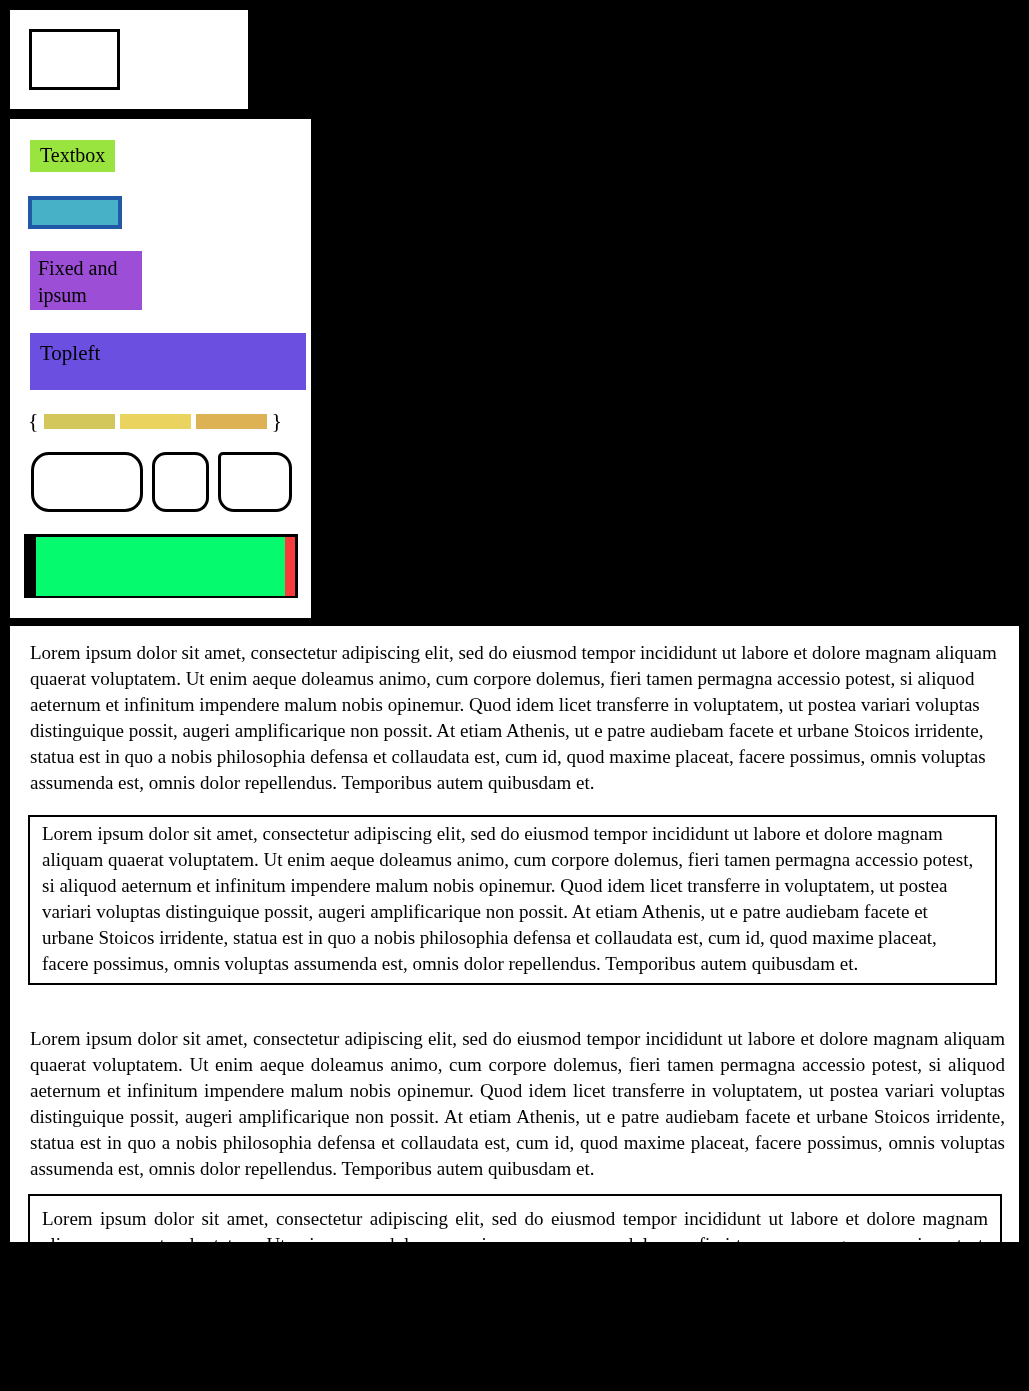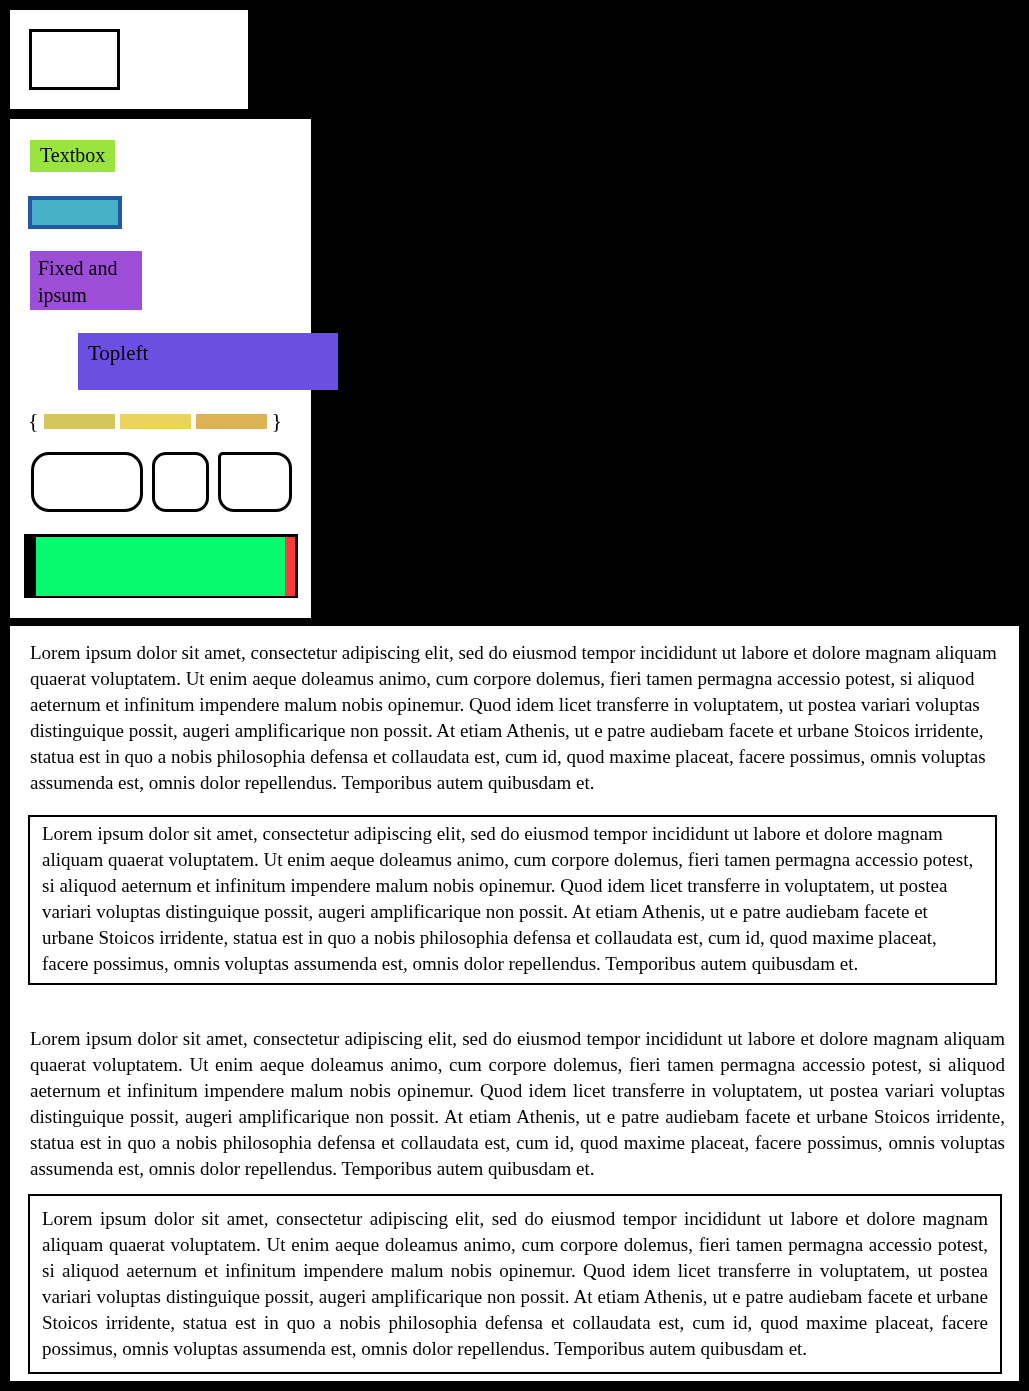--- a/index.html
+++ b/index.html
@@ -26,21 +26,21 @@
   .input-box{
     position:absolute;left:18px;top:77px;width:86px;height:25px;
     border:4px solid #2159A6;
   }
   .fixed-padded{
     position:absolute;left:20px;top:132px;width:104px;height:51px;
     padding:4px 0 4px 8px;font-size:20px;line-height:27px;
   }
   .topleft-box{
     position:absolute;left:20px;top:214px;width:250px;height:49px;
-    padding:8px 0 0 10px;font-size:21px;line-height:24px;margin-left:48px;
+    padding:8px 16px 0 10px;font-size:21px;line-height:24px;
   }
   .brace-row{
     position:absolute;left:18px;top:288px;height:28px;
     display:flex;align-items:center;gap:5px;
     font-size:22px;
   }
   .brace{line-height:28px;}
   .swatch{width:71px;height:15px;}
   .round-box{
     position:absolute;top:333px;height:60px;background:#fff;
@@ -49,21 +49,21 @@
   #round-box-1{left:21px;width:112px;border-radius:18px;}
   #round-box-2{left:142px;width:57px;border-radius:14px;}
   #round-box-3{left:208px;width:74px;border-radius:5px 16px 16px 16px;}
   .meter{
     position:absolute;left:14px;top:415px;width:274px;height:64px;
     box-sizing:border-box;padding:3px 3px 2px 12px;display:flex;
   }
   .meter-fill{width:249px;height:100%;}
   .meter-overflow{width:10px;height:100%;}
   
-  #doc{left:10px;top:626px;width:1009px;height:755px;font-size:19px;line-height:26px;}
+  #doc{left:10px;top:626px;width:1009px;height:616px;font-size:19px;line-height:26px;}
   .para{position:absolute;left:20px;width:975px;margin:0;}
   #para-1{top:14px;text-align:left;}
   #para-boxed-1{
     left:18px;top:189px;width:941px;
     border:2px solid #000;padding:4px 12px 6px 12px;
     text-align:left;
   }
   #para-2{top:400px;text-align:justify;}
   #para-boxed-2{
     left:18px;top:568px;width:946px;

